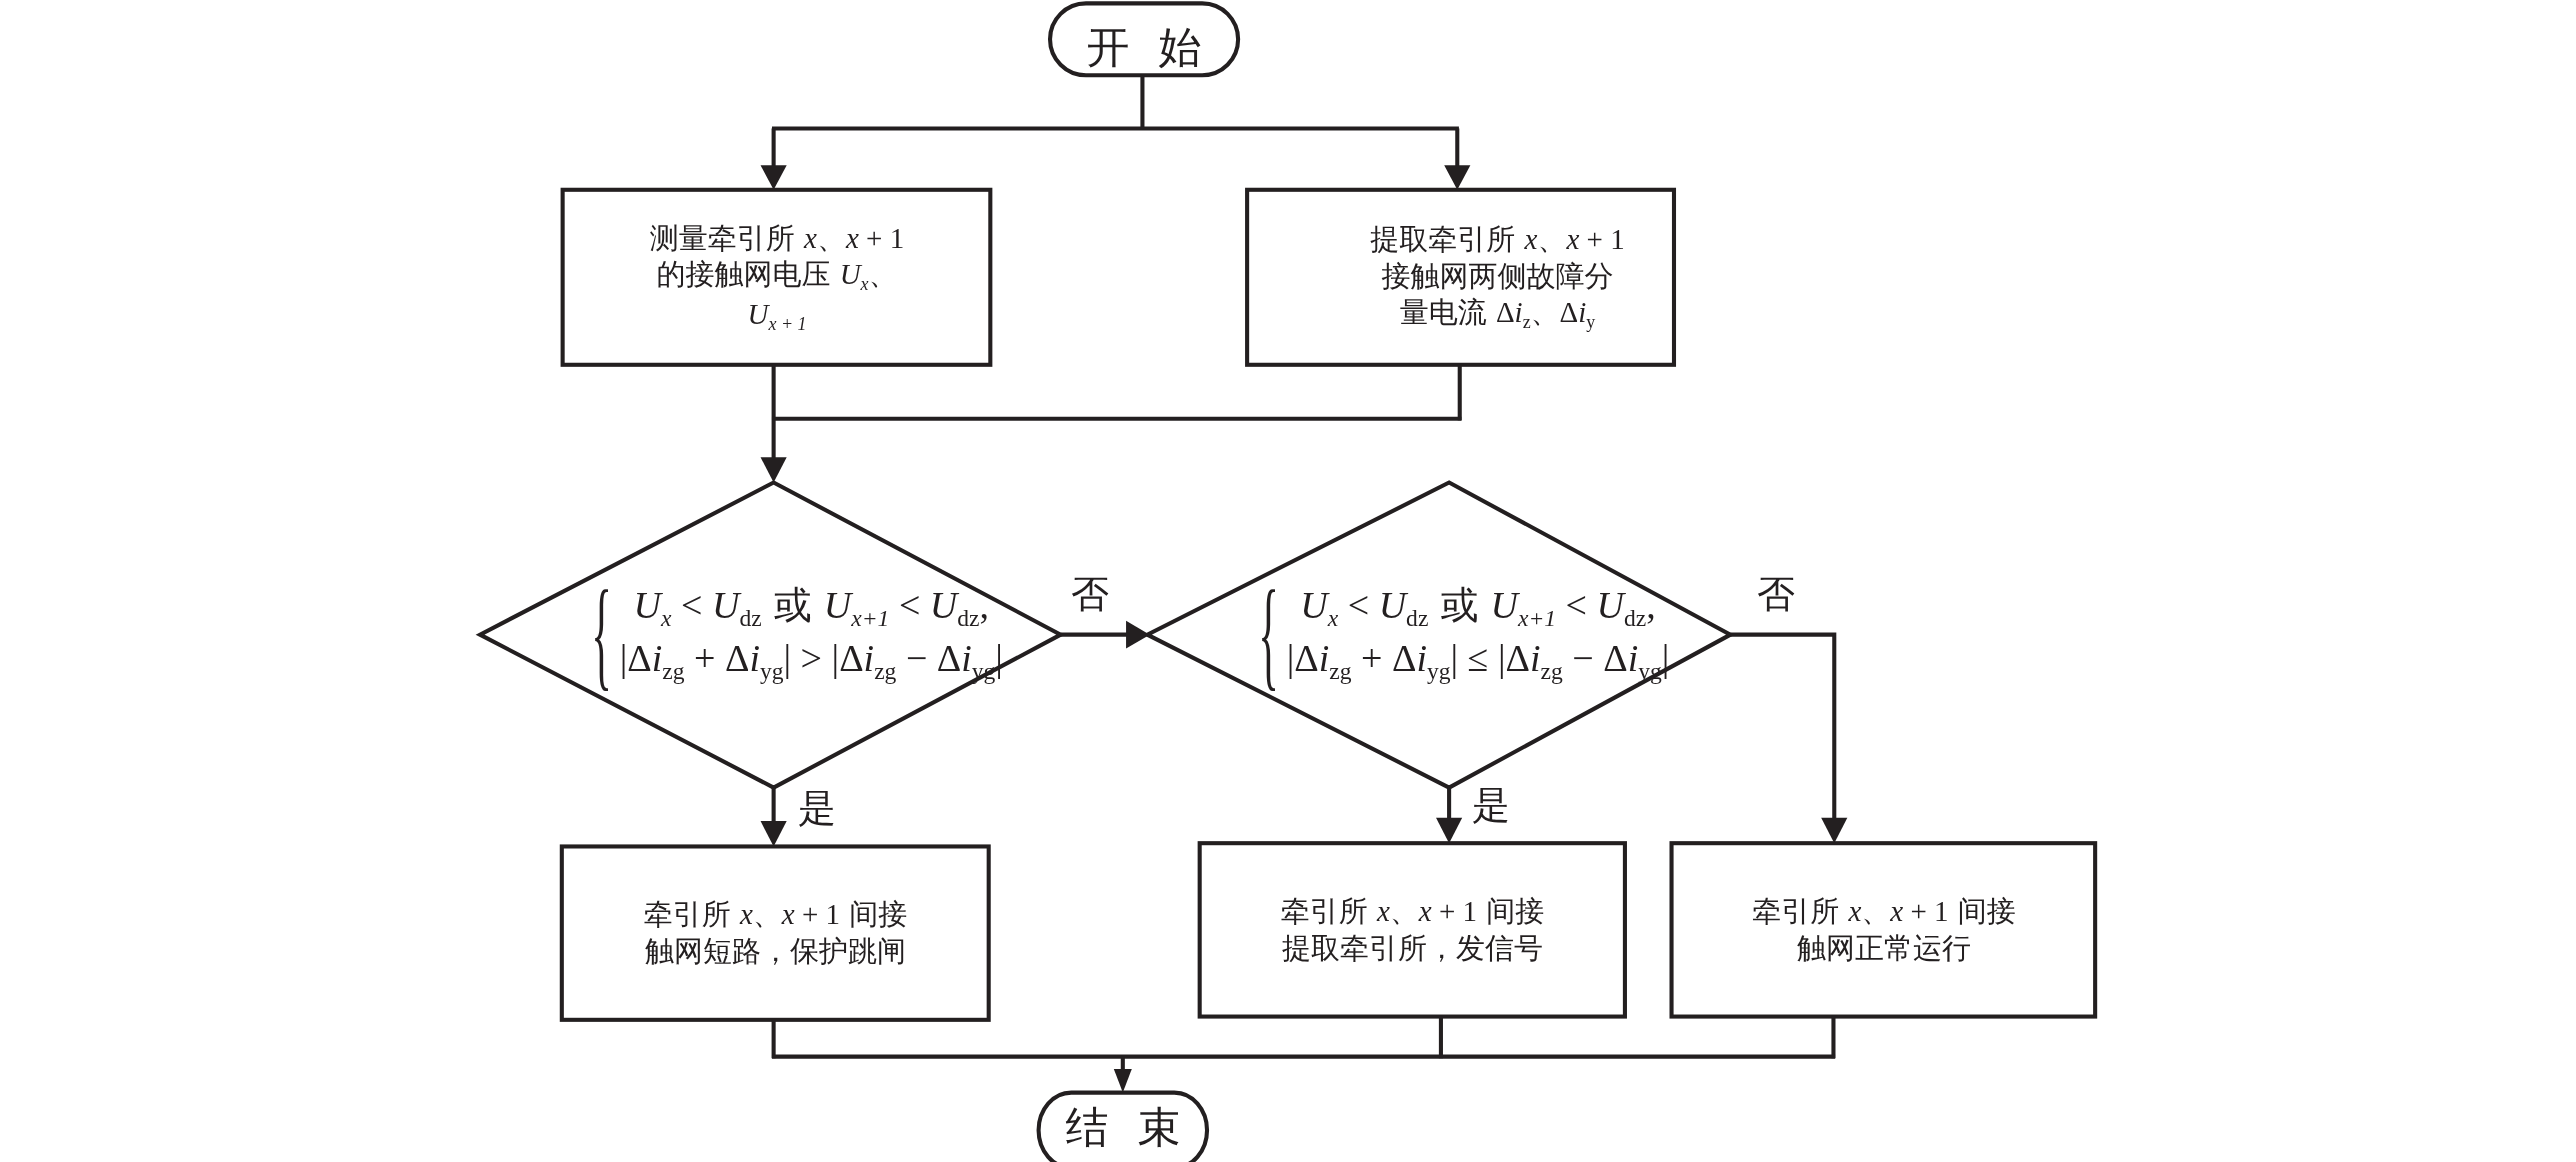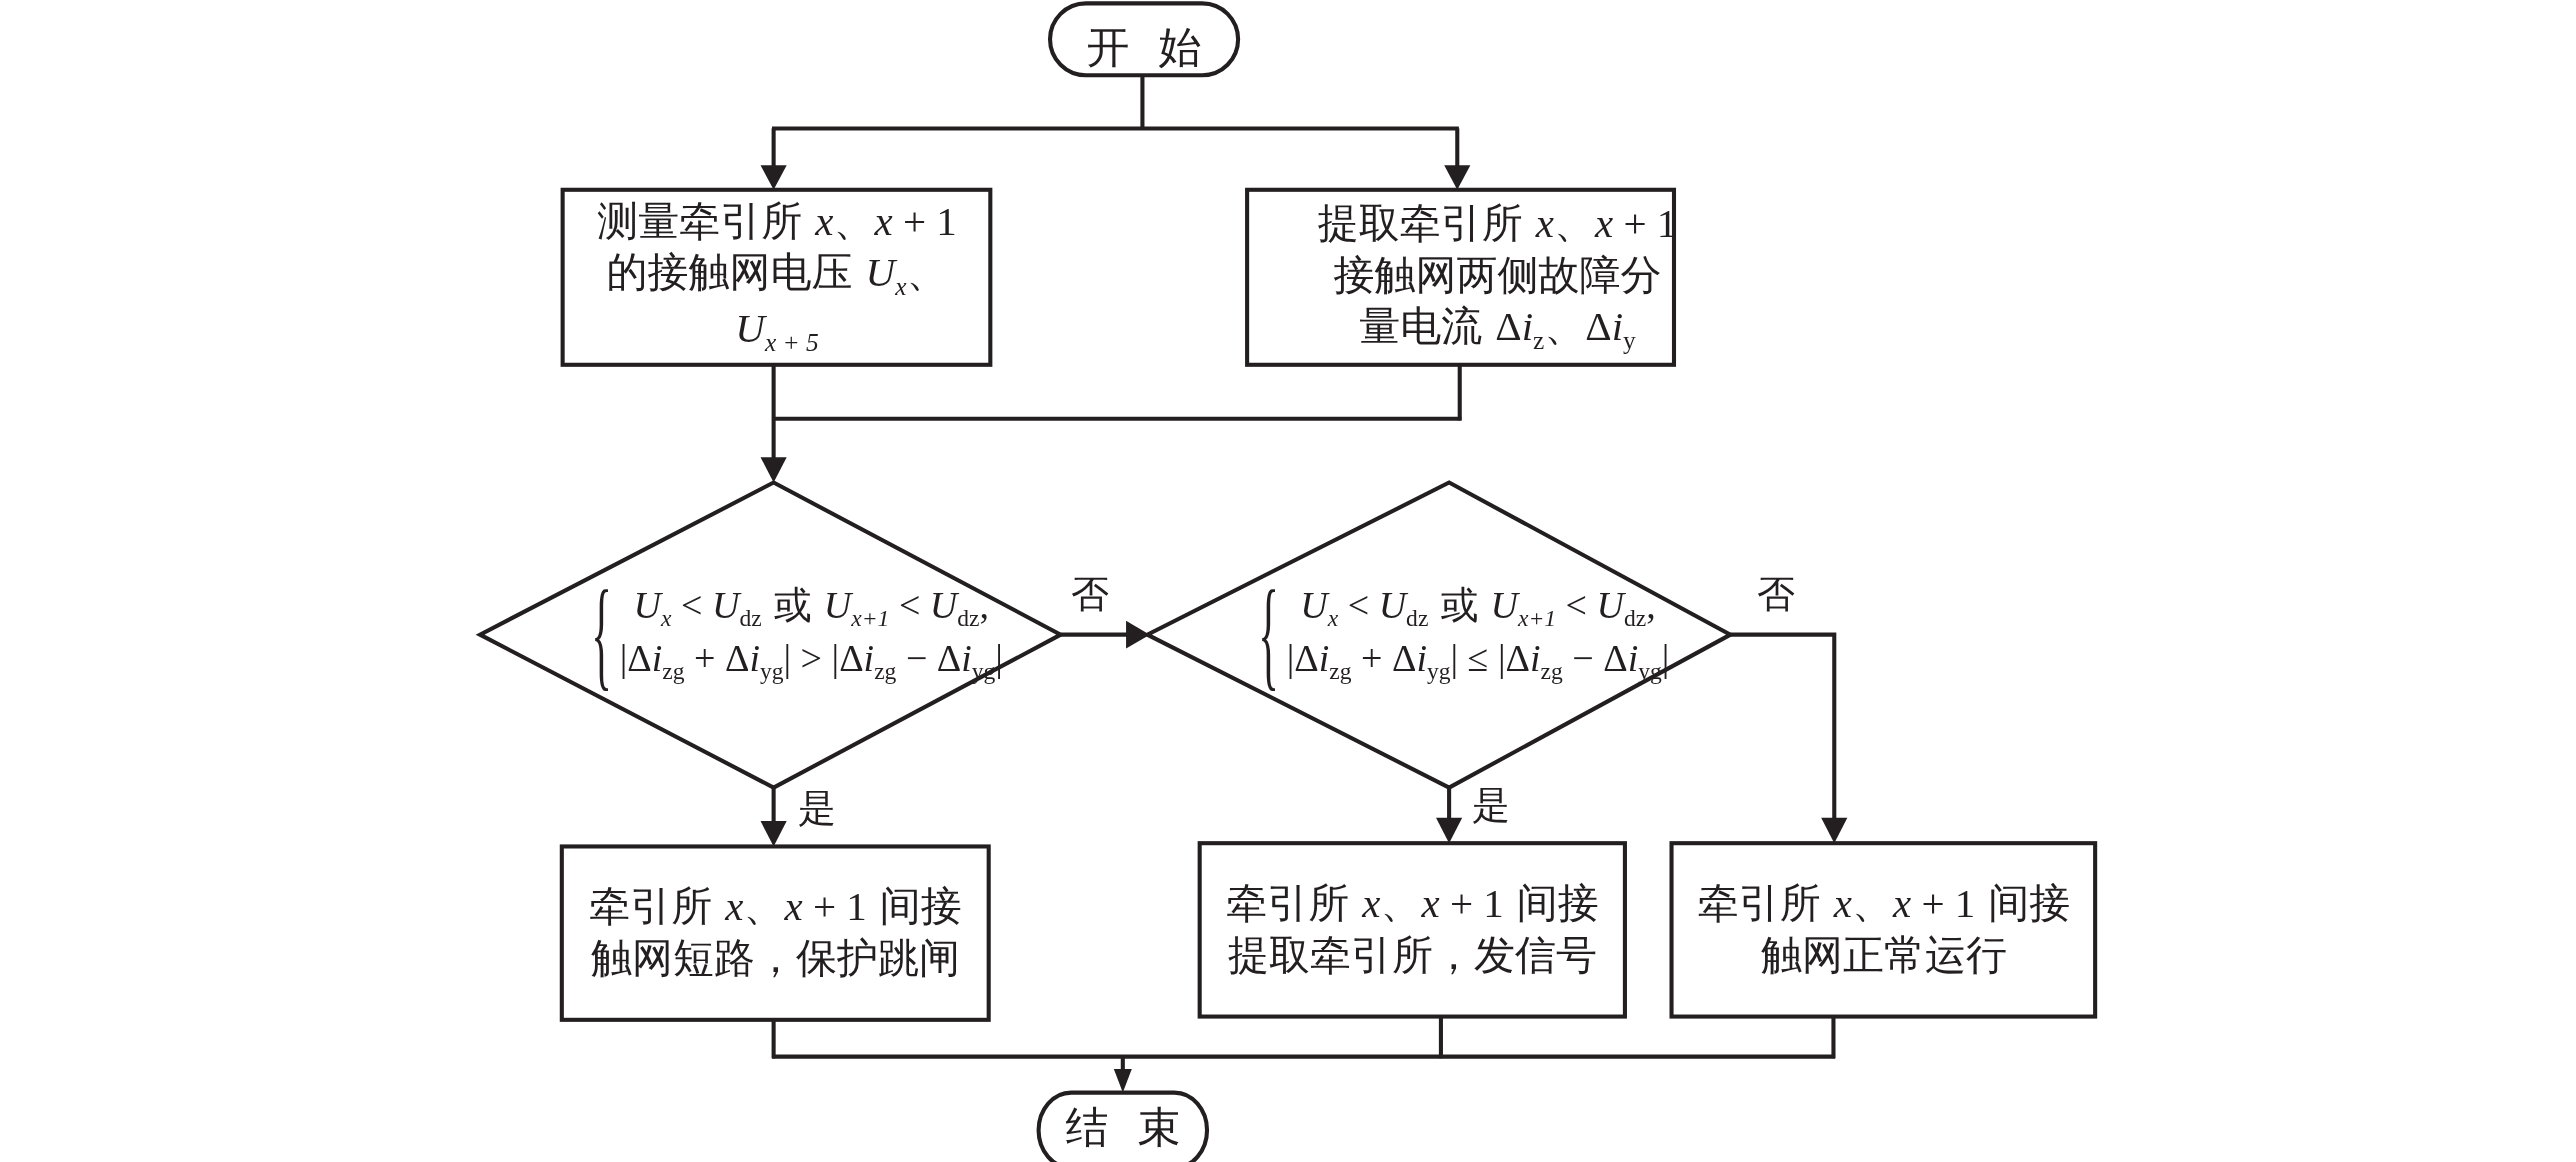--- a/index.html
+++ b/index.html
@@ -10,21 +10,21 @@
     .head { fill: #231f20; stroke: none; }
     .txt {
       position: absolute;
       font-family: "DejaVu Serif", "Liberation Serif", serif;
       color: #231f20;
       text-align: center;
       line-height: 1.25;
       white-space: nowrap;
     }
     .cjk { font-family: "DejaVu Sans", sans-serif; }
-    .box-txt { font-size: 41px; display: flex; flex-direction: column; justify-content: center; align-items: center; }
+    .box-txt { font-size: 29px; display: flex; flex-direction: column; justify-content: center; align-items: center; }
     .terminal-txt { font-size: 43px; letter-spacing: 29px; display: flex; align-items: center; justify-content: center; }
     .label-txt { font-size: 38px; }
     .cond { font-size: 38px; line-height: 1.3; display: flex; align-items: center; }
     .brace { font-size: 123px; line-height: 1; transform: scaleX(0.35); font-weight: 200; margin-right: -11.4px; }
     .cond-lines { display: flex; flex-direction: column; }
     .it { font-style: italic; font-family: "Liberation Serif", "DejaVu Serif", serif; }
     sub { font-size: 0.62em; vertical-align: -0.35em; font-style: normal; font-family: "Liberation Serif", serif; }
     .m { font-family: "Liberation Serif", "DejaVu Serif", serif; }
   </style>
 </head>
@@ -84,21 +84,21 @@
 <div class="txt box-txt" style="left:563px; top:190px; width:428px; height:175px;">
   <div>
     <span class="cjk">测量牵引所</span>
     <span class="it">x</span><span class="cjk">、</span><span class="it">x</span><span class="m"> + 1</span>
   </div>
   <div>
     <span class="cjk">的接触网电压</span>
     <span class="it">U</span><sub class="it">x</sub><span class="cjk">、</span>
   </div>
   <div>
-    <span class="it">U</span><sub class="it">x + 5</sub>
+    <span class="it">U</span><sub class="it">x + 1</sub>
   </div>
 </div>
 
 <div class="txt box-txt" style="left:1247px; top:190px; width:427px; height:175px;padding-left:37px;">
   <div>
     <span class="cjk">提取牵引所</span>
     <span class="it">x</span><span class="cjk">、</span><span class="it">x</span><span class="m"> + 1</span>
   </div>
   <div>
     <span class="cjk">接触网两侧故障分</span>

